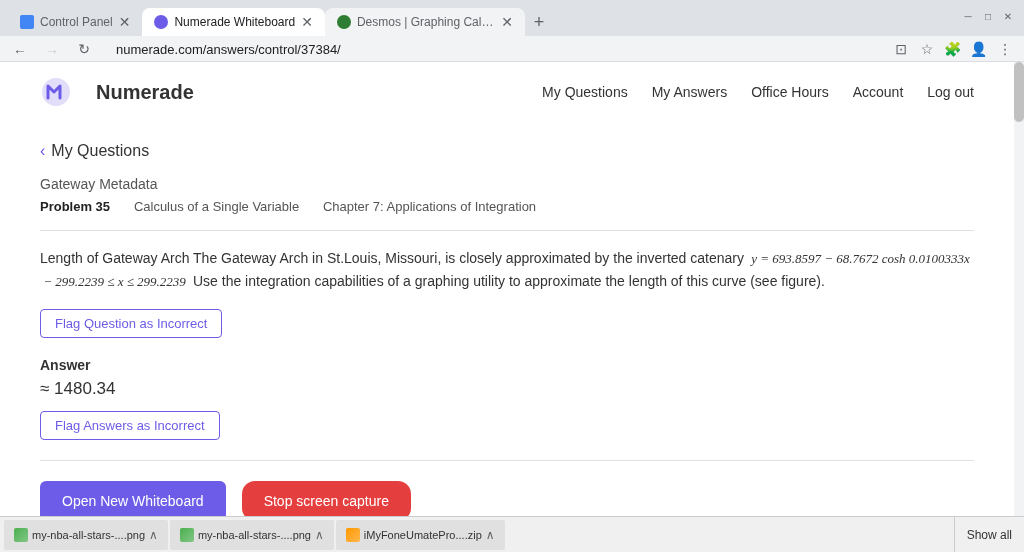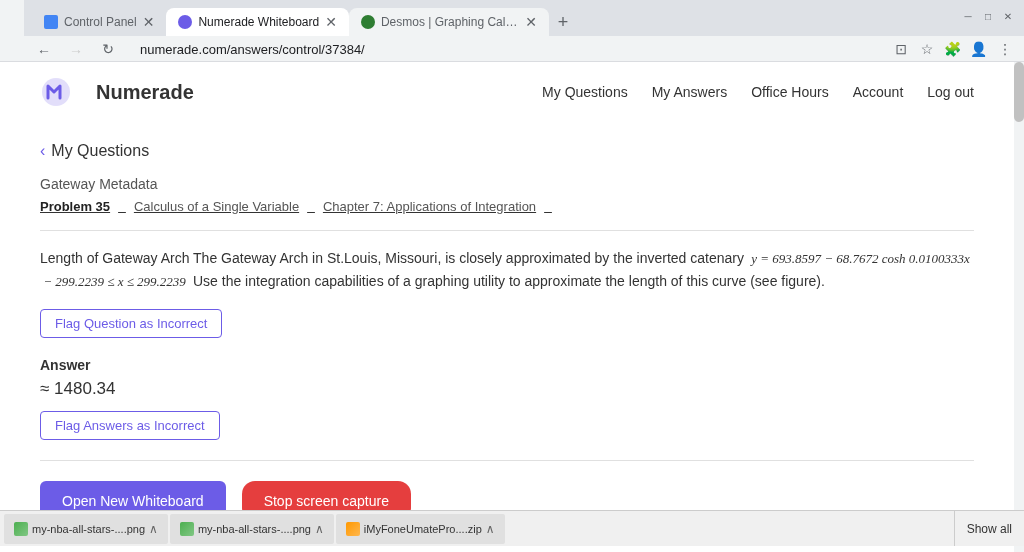--- a/index.html
+++ b/index.html
@@ -46,21 +46,21 @@
     .nav-logout { font-size: 14px; color: #333; cursor: pointer; }
 
     
     .main { padding: 20px 40px; }
     .breadcrumb-row { display: flex; align-items: center; gap: 6px; margin-bottom: 16px; cursor: pointer; }
     .breadcrumb-back { color: #6c5ce7; font-size: 16px; }
     .breadcrumb-text { font-size: 16px; font-weight: 500; color: #333; }
 
     .metadata-section { margin-bottom: 16px; }
     .metadata-title { font-size: 14px; font-weight: 500; color: #555; margin-bottom: 6px; }
-    .metadata-row { display: flex; align-items: flex-end; gap: 0; flex-wrap: wrap; text-decoration: underline; }
+    .metadata-row { display: flex; align-items: flex-end; gap: 0; flex-wrap: wrap; }
     .metadata-item { font-size: 13px; color: #555; }
     .metadata-item.bold { font-weight: 600; color: #222; }
     .metadata-sep { margin: 0 8px; color: #aaa; }
 
     .divider { border: none; border-top: 1px solid #e0e0e0; margin: 8px 0 16px 0; }
 
     .question-body { font-size: 14px; color: #333; line-height: 1.6; margin-bottom: 16px; }
     .math-inline { font-style: italic; font-size: 13px; font-family: 'Times New Roman', serif; }
 
     .flag-btn { border: 1px solid #6c5ce7; background: #fff; color: #6c5ce7; padding: 6px 14px; border-radius: 4px; font-size: 13px; cursor: pointer; }
@@ -69,37 +69,37 @@
     .answer-title { font-size: 14px; font-weight: 600; color: #333; margin-bottom: 6px; }
     .answer-value { font-size: 17px; color: #333; margin-bottom: 12px; }
 
     .bottom-divider { border: none; border-top: 1px solid #e0e0e0; margin: 20px 0 20px 0; }
 
     .action-buttons { display: flex; gap: 16px; }
     .btn-primary { background: #6c5ce7; color: #fff; border: none; padding: 12px 22px; border-radius: 6px; font-size: 14px; font-weight: 500; cursor: pointer; }
     .btn-secondary { background: #e53e3e; color: #fff; border: none; padding: 12px 22px; border-radius: 13px; font-size: 14px; font-weight: 500; cursor: pointer; }
 
     
-    .taskbar { position: fixed; bottom: 6px; left: 0; width: 1024px; height: 36px; background: #f0f0f0; border-top: 1px solid #ccc; display: flex; align-items: center; }
+    .taskbar { position: fixed; bottom: 0; left: 0; width: 1024px; height: 36px; background: #f0f0f0; border-top: 1px solid #ccc; display: flex; align-items: center; }
     .taskbar-items { display: flex; flex: 1; gap: 2px; padding: 0 4px; }
     .taskbar-item { display: flex; align-items: center; gap: 4px; padding: 0 10px; height: 30px; background: #e0e0e0; border-radius: 2px; font-size: 11px; color: #333; cursor: pointer; max-width: 180px; overflow: hidden; }
     .taskbar-item-icon { width: 14px; height: 14px; border-radius: 2px; flex-shrink: 0; }
     .taskbar-item-icon.png { background: linear-gradient(135deg, #4caf50, #81c784); }
     .taskbar-item-icon.zip { background: linear-gradient(135deg, #ff9800, #ffb74d); }
     .taskbar-item-close { margin-left: auto; font-size: 12px; color: #666; flex-shrink: 0; }
     .taskbar-show-all { padding: 0 12px; font-size: 12px; color: #333; cursor: pointer; white-space: nowrap; border-left: 1px solid #ccc; height: 100%; display: flex; align-items: center; }
 
     .browser-wrapper { position: relative; }
   </style>
 </head>
 <body>
 
 <div class="browser-wrapper" style="position:relative;">
 
-  <div class="browser-chrome" style="position:relative;padding-left:24px;">
+  <div class="browser-chrome" style="position:relative;">
 
     <div class="tab-bar" style="position:relative;">
       <div class="tab" style="background:#dee1e6;">
         <div class="tab-favicon control"></div>
         <span class="tab-label">Control Panel</span>
         <span class="tab-close">✕</span>
       </div>
       <div class="tab active">
         <div class="tab-favicon numerade"></div>
         <span class="tab-label">Numerade Whiteboard</span>

